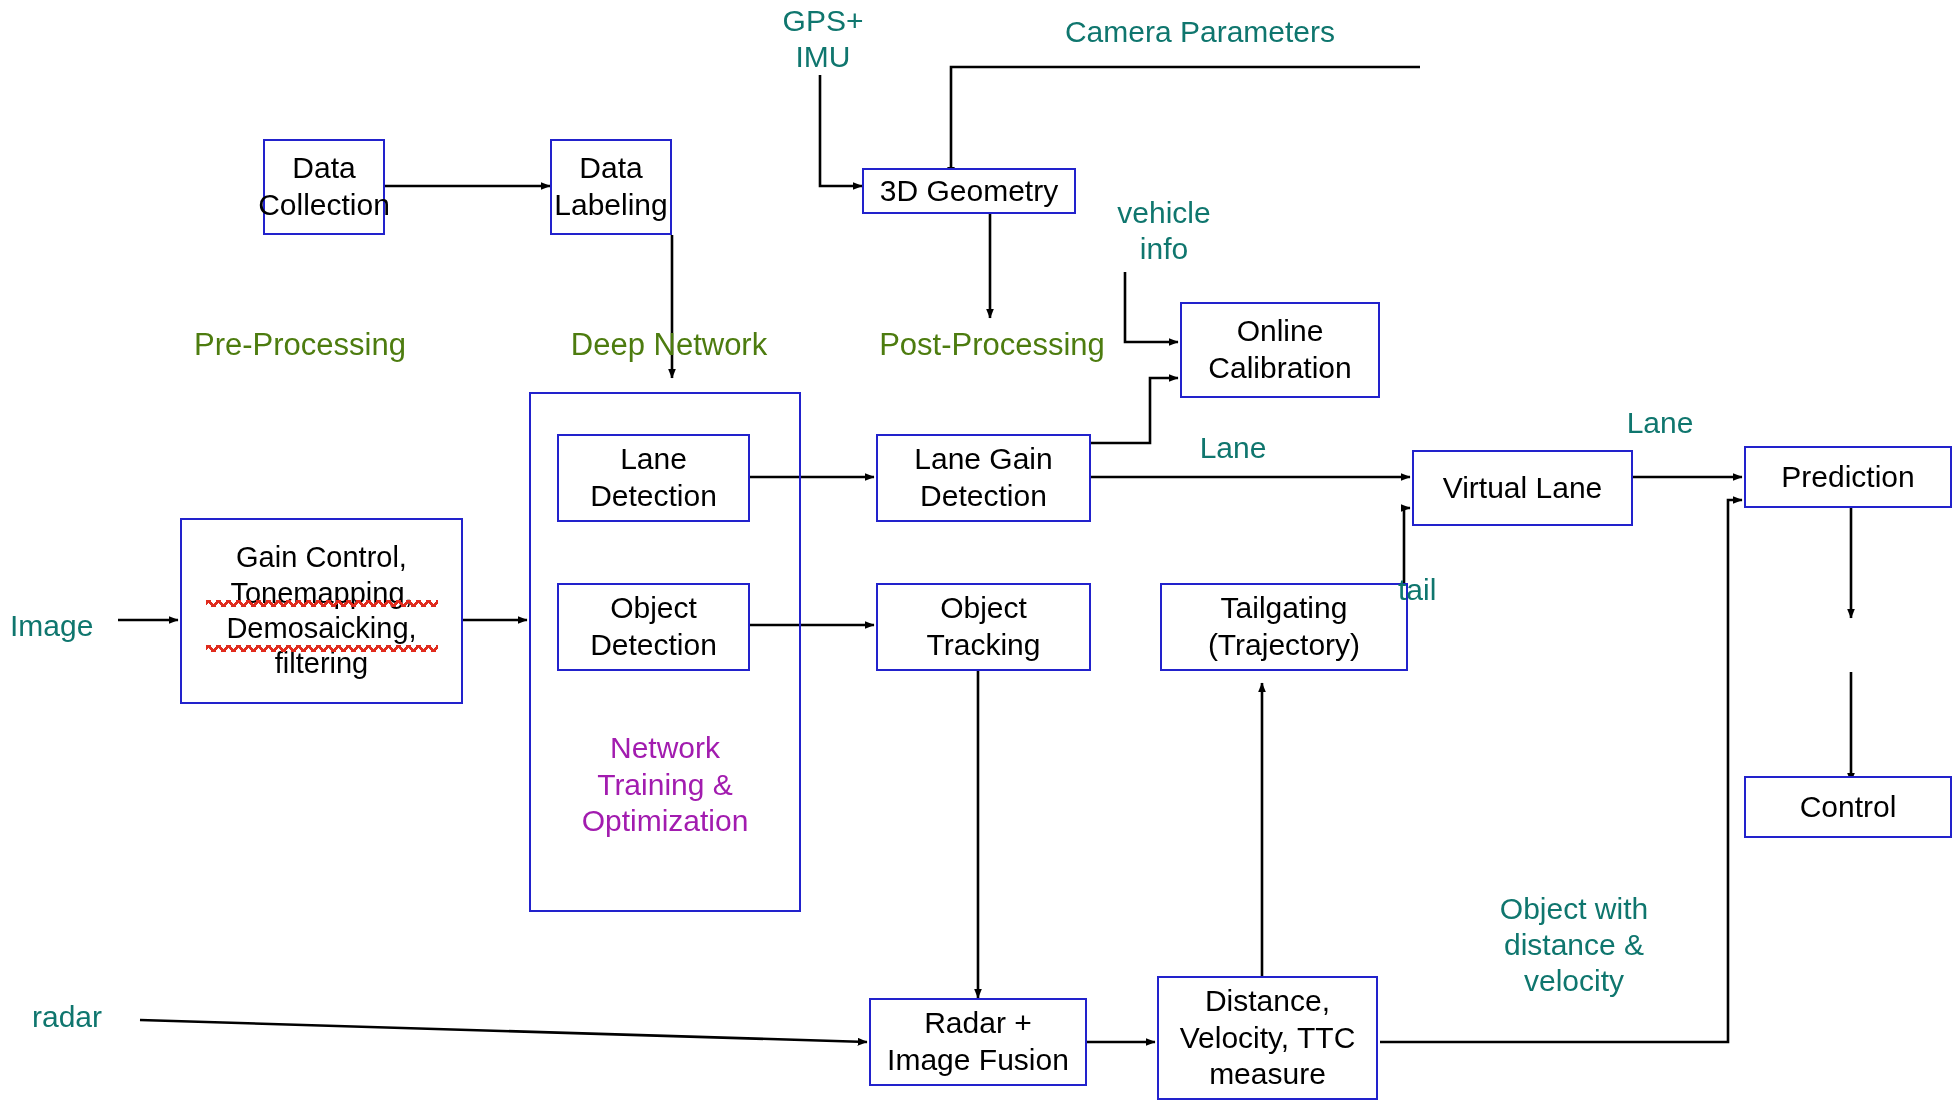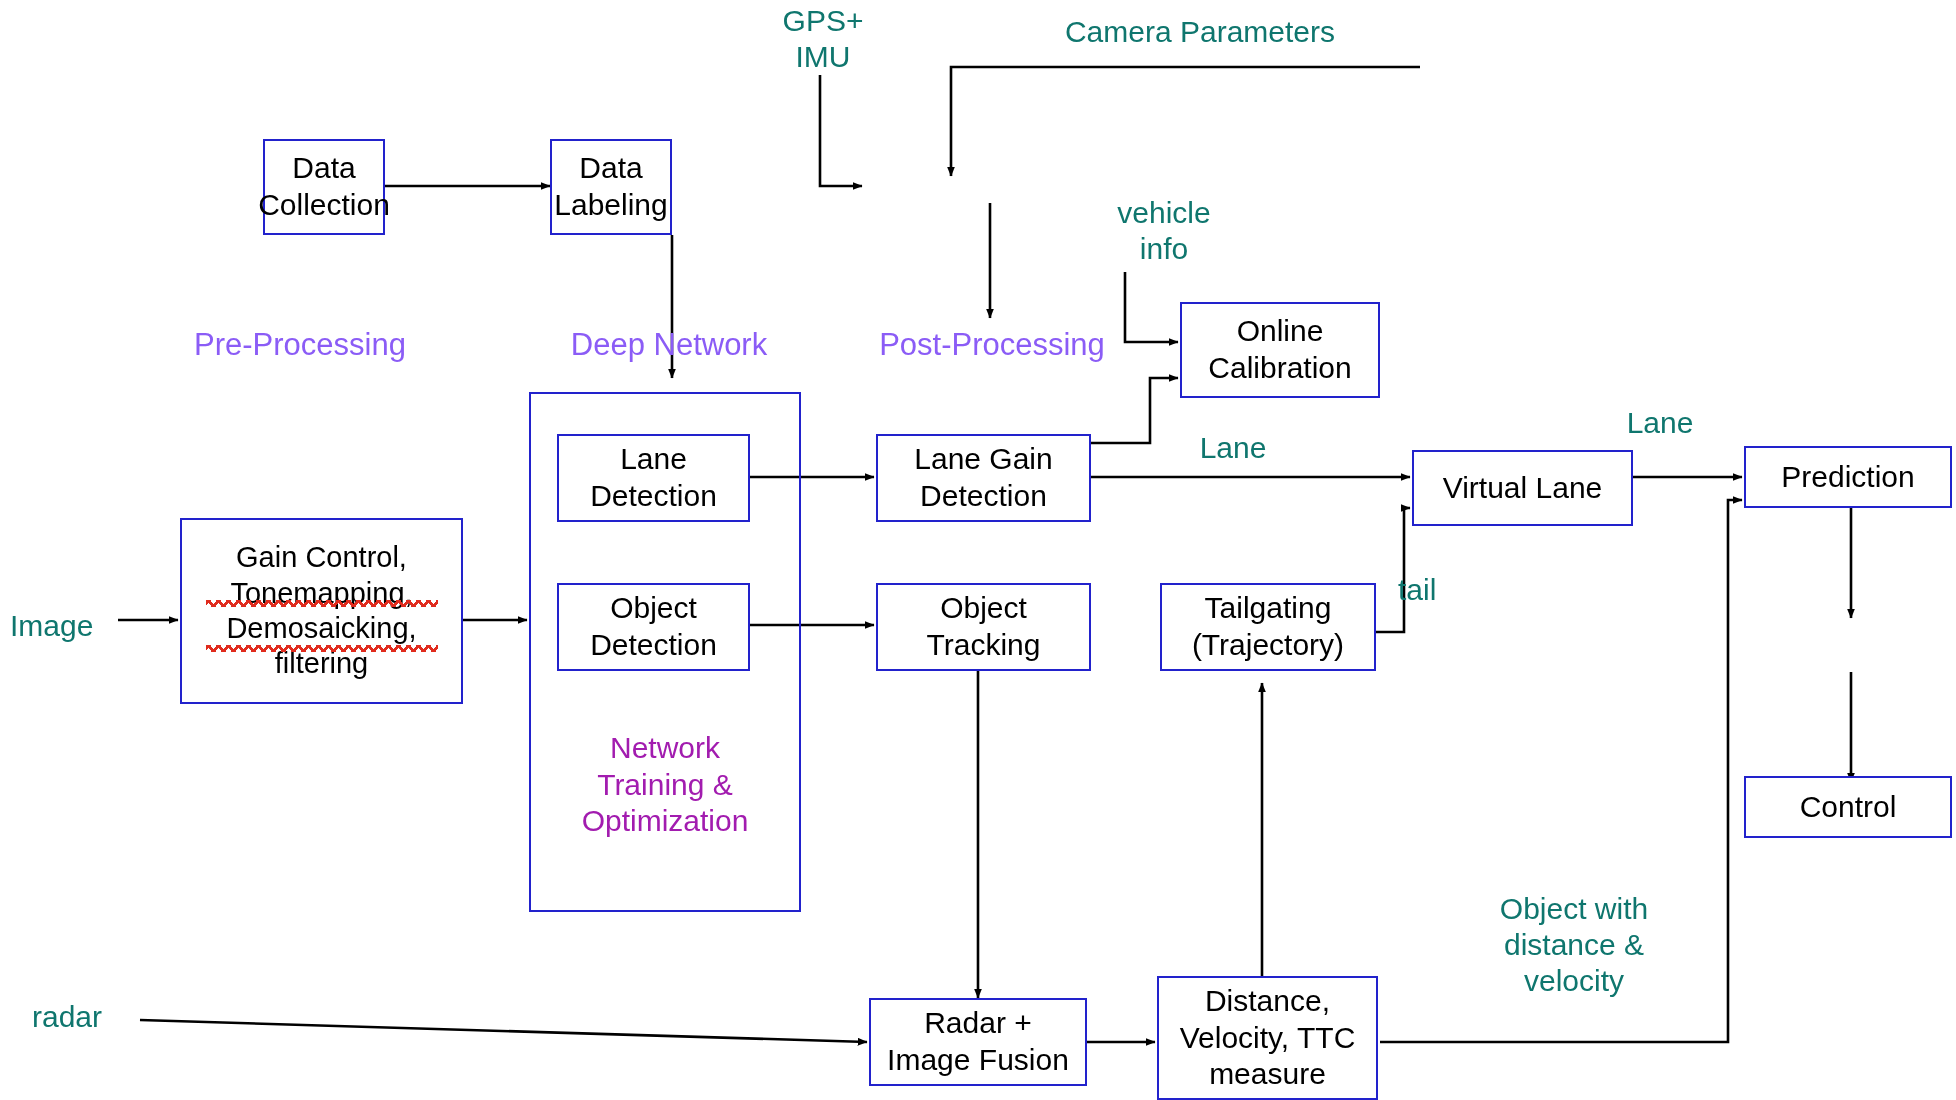--- a/index.html
+++ b/index.html
@@ -61,21 +61,21 @@
     position: absolute;
     color: #0f766e;
     font-size: 30px;
     line-height: 1.2;
     text-align: center;
     white-space: pre-line;
     z-index: 3;
   }
   .lbl.left { text-align: left; }
   .lbl.stage {
-    color: #8b5cf6;
+    color: #4d7c0f;
     font-size: 31px;
   }
   .squiggle {
     position: absolute;
     height: 7px;
     z-index: 4;
     background-repeat: repeat-x;
     background-size: 10px 7px;
     background-image:
       linear-gradient(45deg, transparent 40%, #e02b1d 40%, #e02b1d 60%, transparent 60%),
@@ -118,20 +118,21 @@
       <path d="M1380,1042 L1728,1042 L1728,500 L1742,500"></path>
     </g>
   </svg>
 
   <div class="node" style="left:263px; top:139px; width:122px; height:96px; padding:0 6px;">Data
 Collection</div>
 
   <div class="node" style="left:550px; top:139px; width:122px; height:96px; padding:0 6px;">Data
 Labeling</div>
 
+  <div class="node" style="left:862px; top:168px; width:214px; height:46px; padding:0 6px; font-size:30px;">3D Geometry</div>
 
   <div class="node" style="left:1180px; top:302px; width:200px; height:96px; padding:0 4px;">Online
 Calibration</div>
 
   <div class="node" style="left:180px; top:518px; width:283px; height:186px; padding:0 4px; font-size:29px;">Gain Control,
 Tonemapping,
 Demosaicking,
 filtering</div>
   <div class="squiggle" style="left:206px; top:600px; width:232px;"></div>
   <div class="squiggle" style="left:206px; top:645px; width:232px;"></div>
@@ -146,21 +147,21 @@
 
   <div class="node" style="left:557px; top:583px; width:193px; height:88px; padding:0 4px;">Object
 Detection</div>
 
   <div class="node" style="left:876px; top:434px; width:215px; height:88px; padding:0 4px;">Lane Gain
 Detection</div>
 
   <div class="node" style="left:876px; top:583px; width:215px; height:88px; padding:0 4px;">Object
 Tracking</div>
 
-  <div class="node" style="left:1160px; top:583px; width:216px; height:88px; padding:0 4px;">Tailgating
+  <div class="node" style="left:1160px; top:583px; width:248px; height:88px; padding:0 4px;">Tailgating
 (Trajectory)</div>
 
   <div class="node" style="left:1412px; top:450px; width:221px; height:76px; padding:0 4px;">Virtual Lane</div>
 
   <div class="node" style="left:1744px; top:446px; width:208px; height:62px; padding:0 12px;">Prediction</div>
 
 
   <div class="node" style="left:1744px; top:776px; width:208px; height:62px; padding:0 4px;">Control</div>
 
   <div class="node" style="left:869px; top:998px; width:218px; height:88px; padding:0 4px;">Radar +

